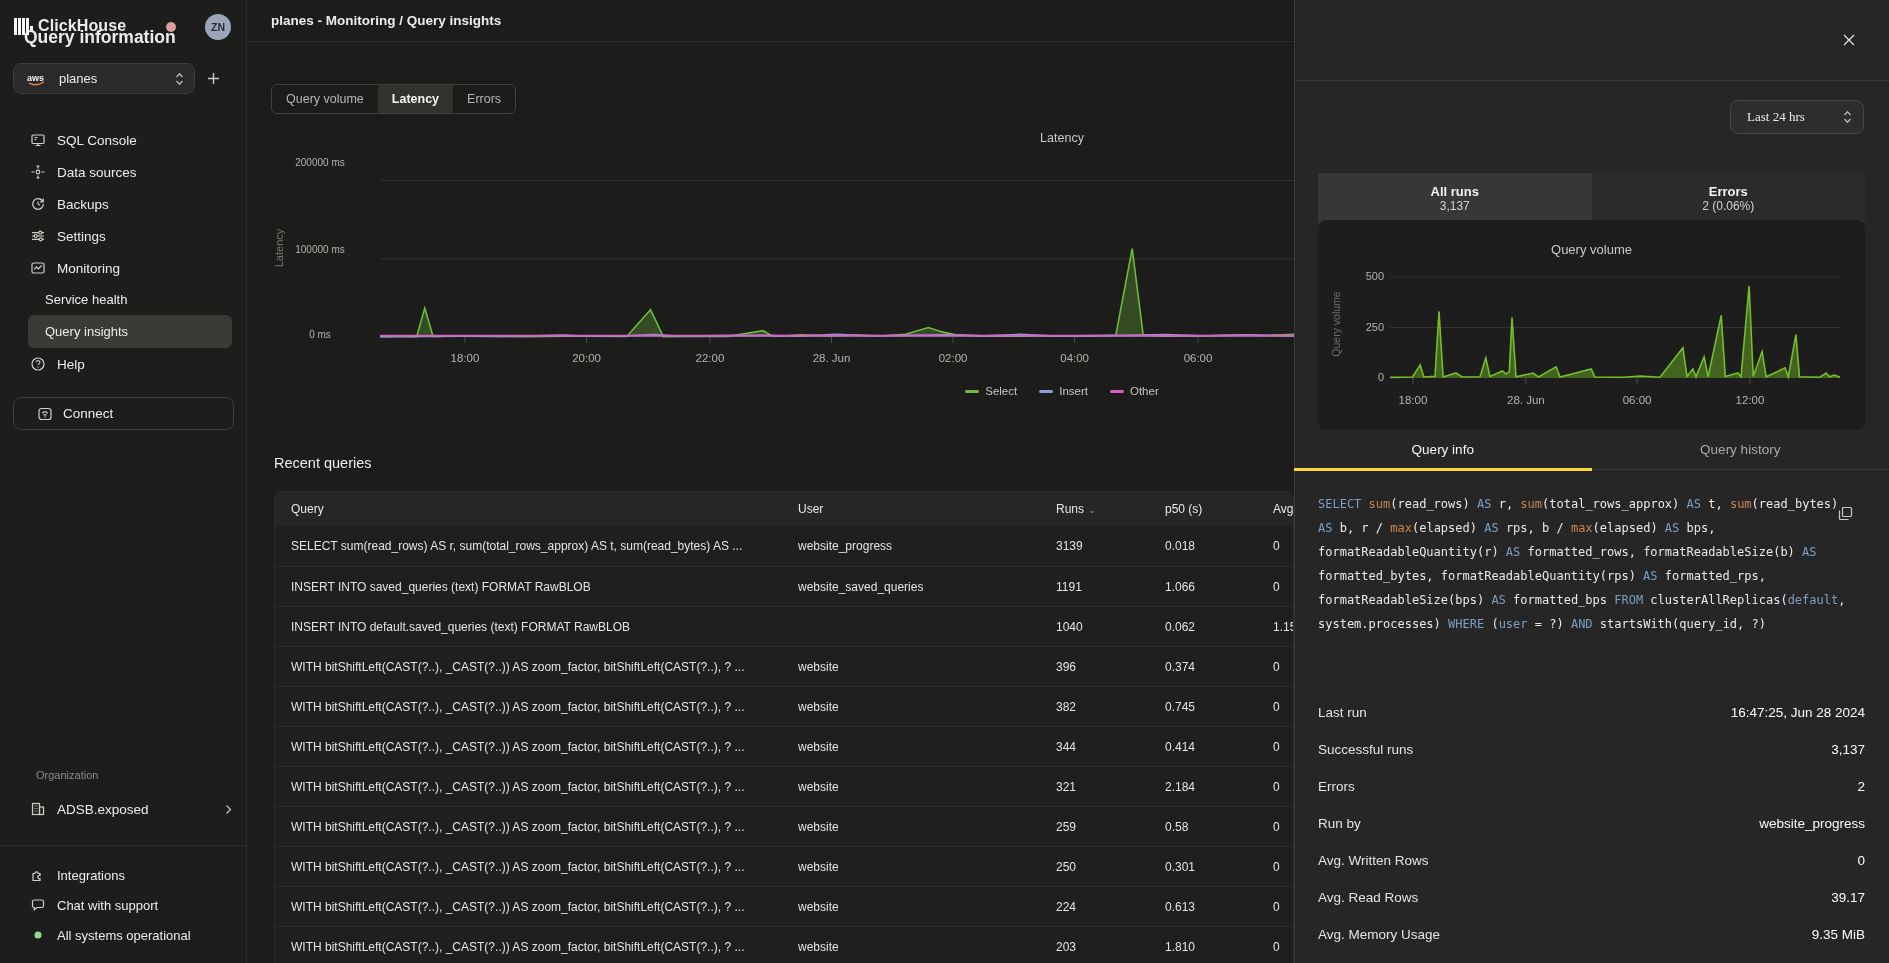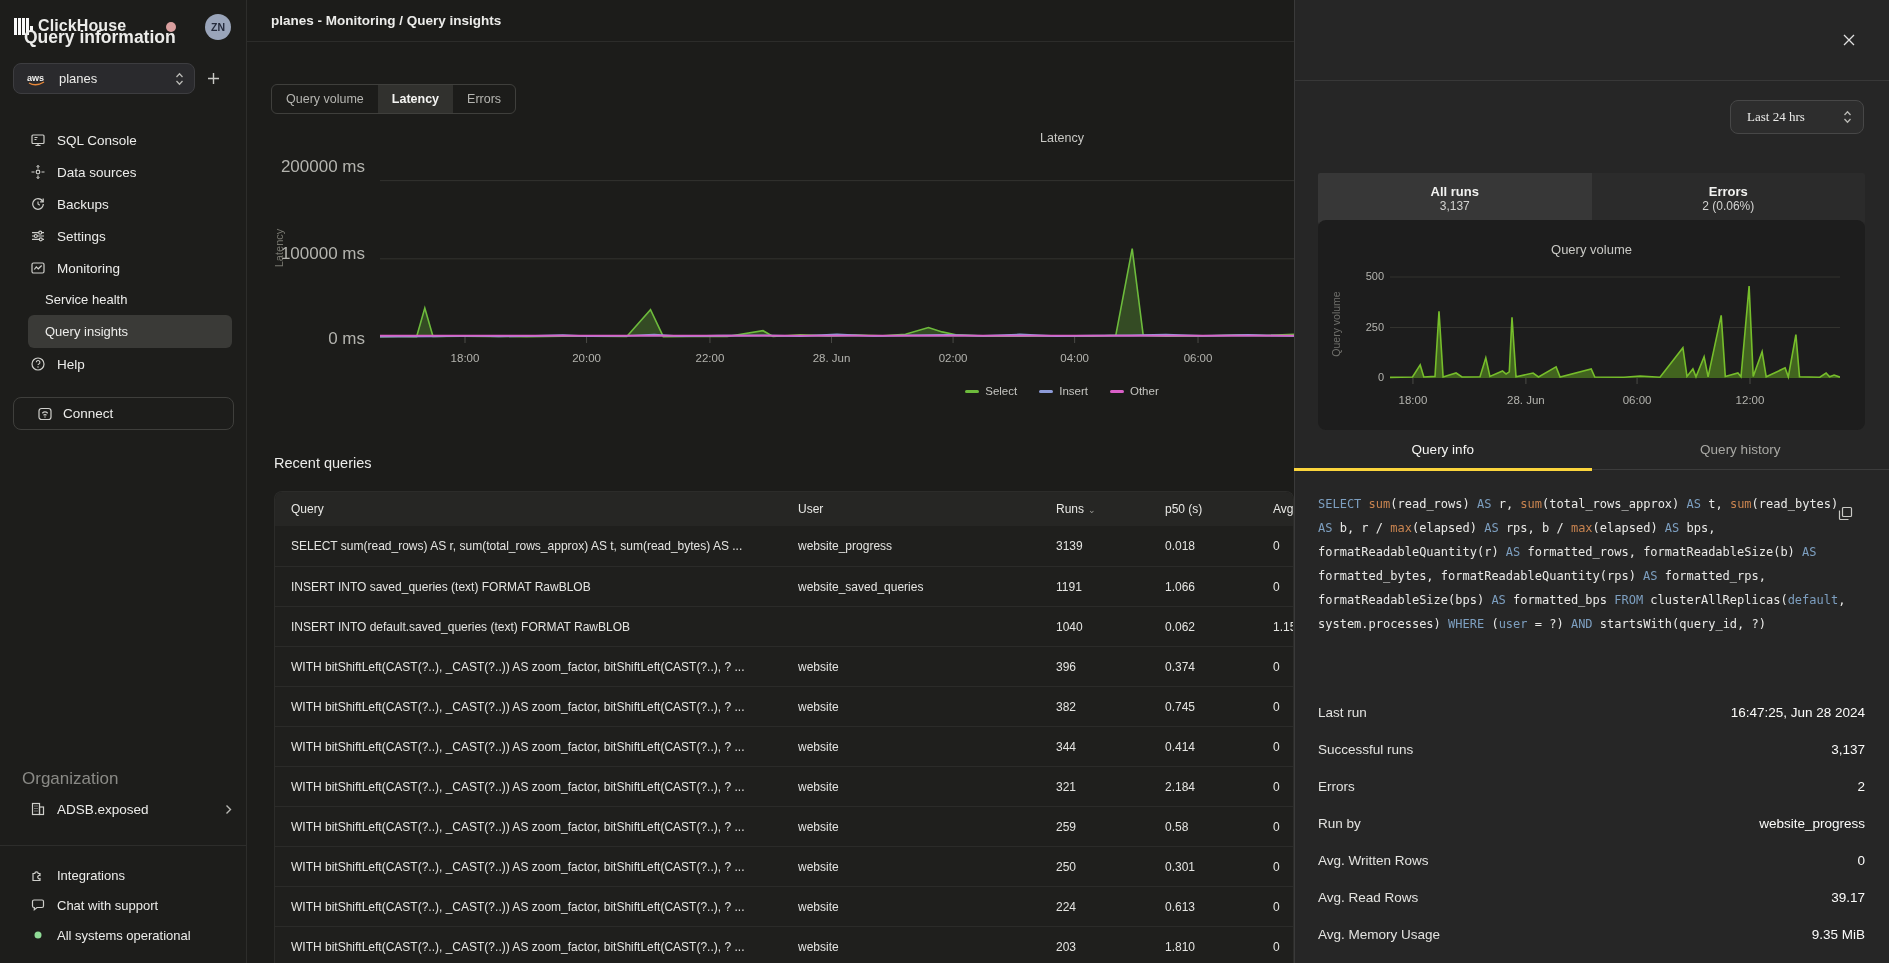--- a/index.html
+++ b/index.html
@@ -22,40 +22,40 @@
   .svc-chevrons { margin-left:auto; margin-right:10px; }
   .plus-btn { position:absolute; left:207px; top:3px; width:24px; height:24px; background:none; border:none; color:#c9c9c5; font-size:17px; cursor:pointer; }
   nav.sb-nav { margin-top:20px; }
   .nav-item { height:32px; display:flex; align-items:center; padding-left:30px; font-size:13.5px; color:#ececea; cursor:pointer; }
   .nav-item .ni-icon { width:16px; height:16px; margin-right:11px; display:inline-flex; }
   .nav-sub { height:31px; display:flex; align-items:center; padding-left:45px; font-size:13px; color:#ececea; cursor:pointer; }
   .nav-sub.active { height:33px; background:#3a3a37; border-radius:6px; margin:0 14px 0 28px; padding-left:17px; }
   .connect-btn { margin:17px 13px 0 13px; width:221px; height:33px; background:none; border:1px solid #3f3f3c; border-radius:8px; color:#ececea; font-size:13.5px; font-family:inherit; display:flex; align-items:center; padding-left:23px; cursor:pointer; }
   .connect-btn .ni-icon { width:16px; height:16px; margin-right:10px; display:inline-flex; }
   .sb-bottom { margin-top:auto; }
-  .org-label { padding-left:22px; font-size:17px; color:#8a8a86; height:18px; }
+  .org-label { padding-left:36px; font-size:11px; color:#8a8a86; height:18px; }
   .org-row { height:32px; margin-top:6px; display:flex; align-items:center; padding:0 14px 0 30px; font-size:13.5px; cursor:pointer; }
   .org-row .ni-icon { width:16px; height:16px; margin-right:11px; display:inline-flex; }
   .org-row .chev { margin-left:auto; color:#b9b9b5; }
   .sb-divider { margin-top:20px; height:1px; background:#2d2d2b; }
   .sb-footer { margin-top:14px; padding-bottom:13px; }
   .ft-item { height:30px; display:flex; align-items:center; padding-left:30px; font-size:13px; color:#ececea; cursor:pointer; }
   .ft-item .ni-icon { width:16px; height:16px; margin-right:11px; display:inline-flex; align-items:center; justify-content:center; }
 
   
   .main { position:absolute; left:247px; top:0; width:1047px; height:963px; }
   .main-header { height:42px; border-bottom:1px solid #2c2c2a; display:flex; align-items:center; }
   .main-title { margin-left:24px; font-size:13.5px; font-weight:bold; }
   .tabs { position:absolute; left:24px; top:84px; height:30px; display:inline-flex; border:1px solid #3f3f3c; border-radius:6px; overflow:hidden; }
   .tab { padding:0 14px; display:flex; align-items:center; font-size:12.5px; color:#b5b5b1; cursor:pointer; background:transparent; border:none; font-family:inherit; }
   .tab.active { background:#31312e; color:#f4f4f2; font-weight:bold; }
 
   .chart-title { position:absolute; left:700px; top:131px; width:230px; text-align:center; font-size:12.5px; color:#c9c9c5; }
   .lat-ylab { position:absolute; left:-8px; top:242px; width:80px; text-align:center; font-size:11px; color:#77776f; transform:rotate(-90deg); }
-  .ytick { position:absolute; left:28px; width:90px; text-align:right; font-size:17px; color:#b3b3ae; }
+  .ytick { position:absolute; left:28px; width:90px; text-align:center; font-size:10px; color:#b3b3ae; }
   .xtick { position:absolute; top:352px; width:70px; margin-left:-35px; text-align:center; font-size:11.5px; color:#b3b3ae; }
   #lat-svg { position:absolute; left:133px; top:155px; }
   .legend { position:absolute; left:600px; top:385px; width:430px; display:flex; justify-content:center; gap:22px; }
   .lg-item { display:flex; align-items:center; gap:6px; font-size:11.5px; color:#c5c5c1; }
   .lg-swatch { width:14px; height:3px; border-radius:2px; }
 
   .recent-title { position:absolute; left:27px; top:455px; font-size:14.5px; font-weight:normal;text-align:right; }
   .rq-table { position:absolute; left:27px; top:491px; width:1020px; border:1px solid #2c2c2a; border-bottom:none; border-radius:8px 8px 0 0; overflow:hidden; }
   .rq-head { height:34px; background:#262624; display:grid; grid-template-columns:507px 258px 109px 108px 1fr; align-items:center; padding-left:16px; font-size:12px; font-weight:normal; color:#e8e8e5; }
   .rq-row { height:40px; background:#1f1f1d; border-top:1px solid #2b2b29; display:grid; grid-template-columns:507px 258px 109px 108px 1fr; align-items:center; padding-left:16px; font-size:12px; color:#e4e4e1; cursor:pointer; }

